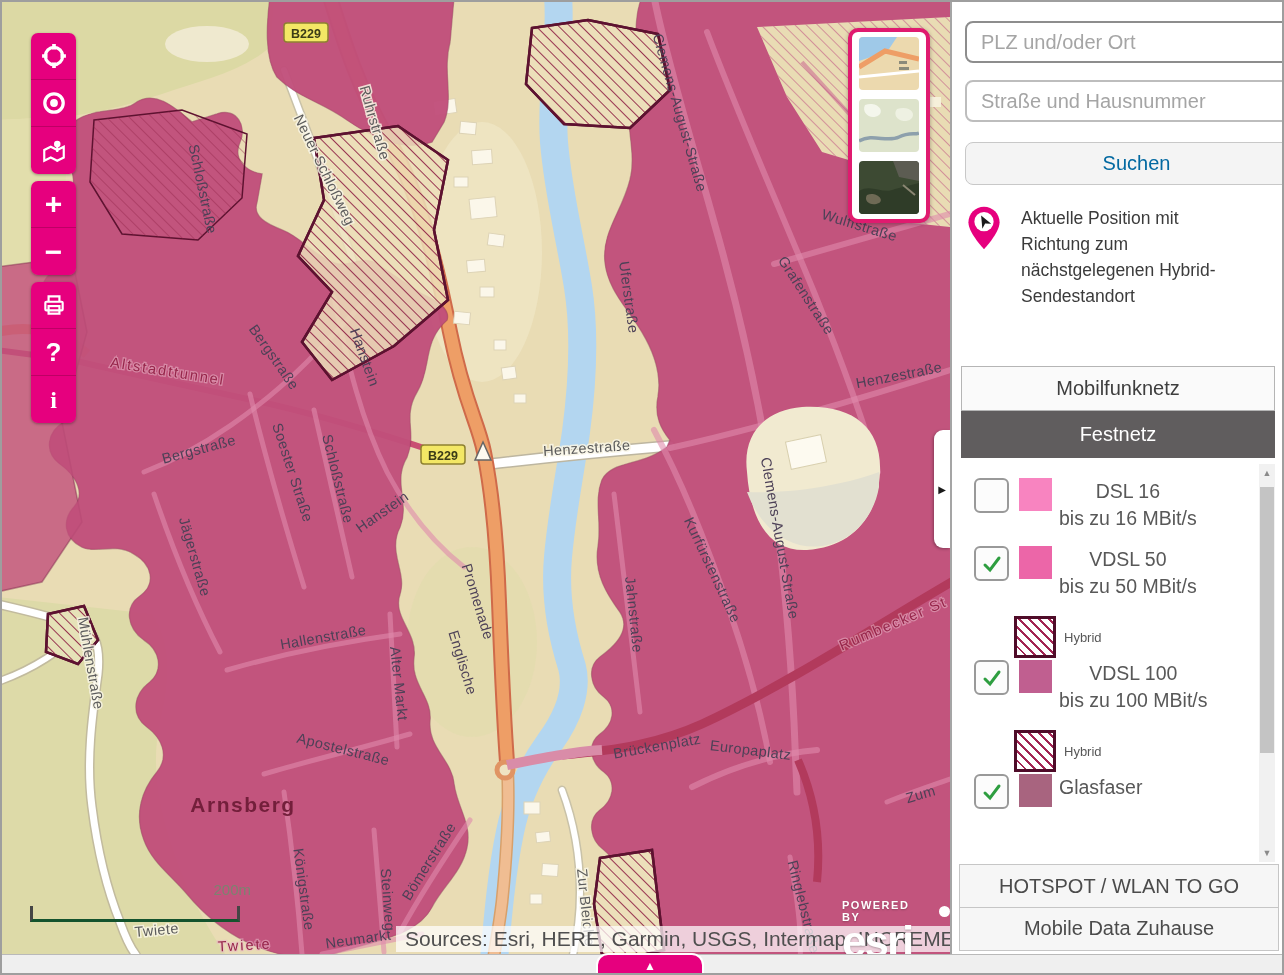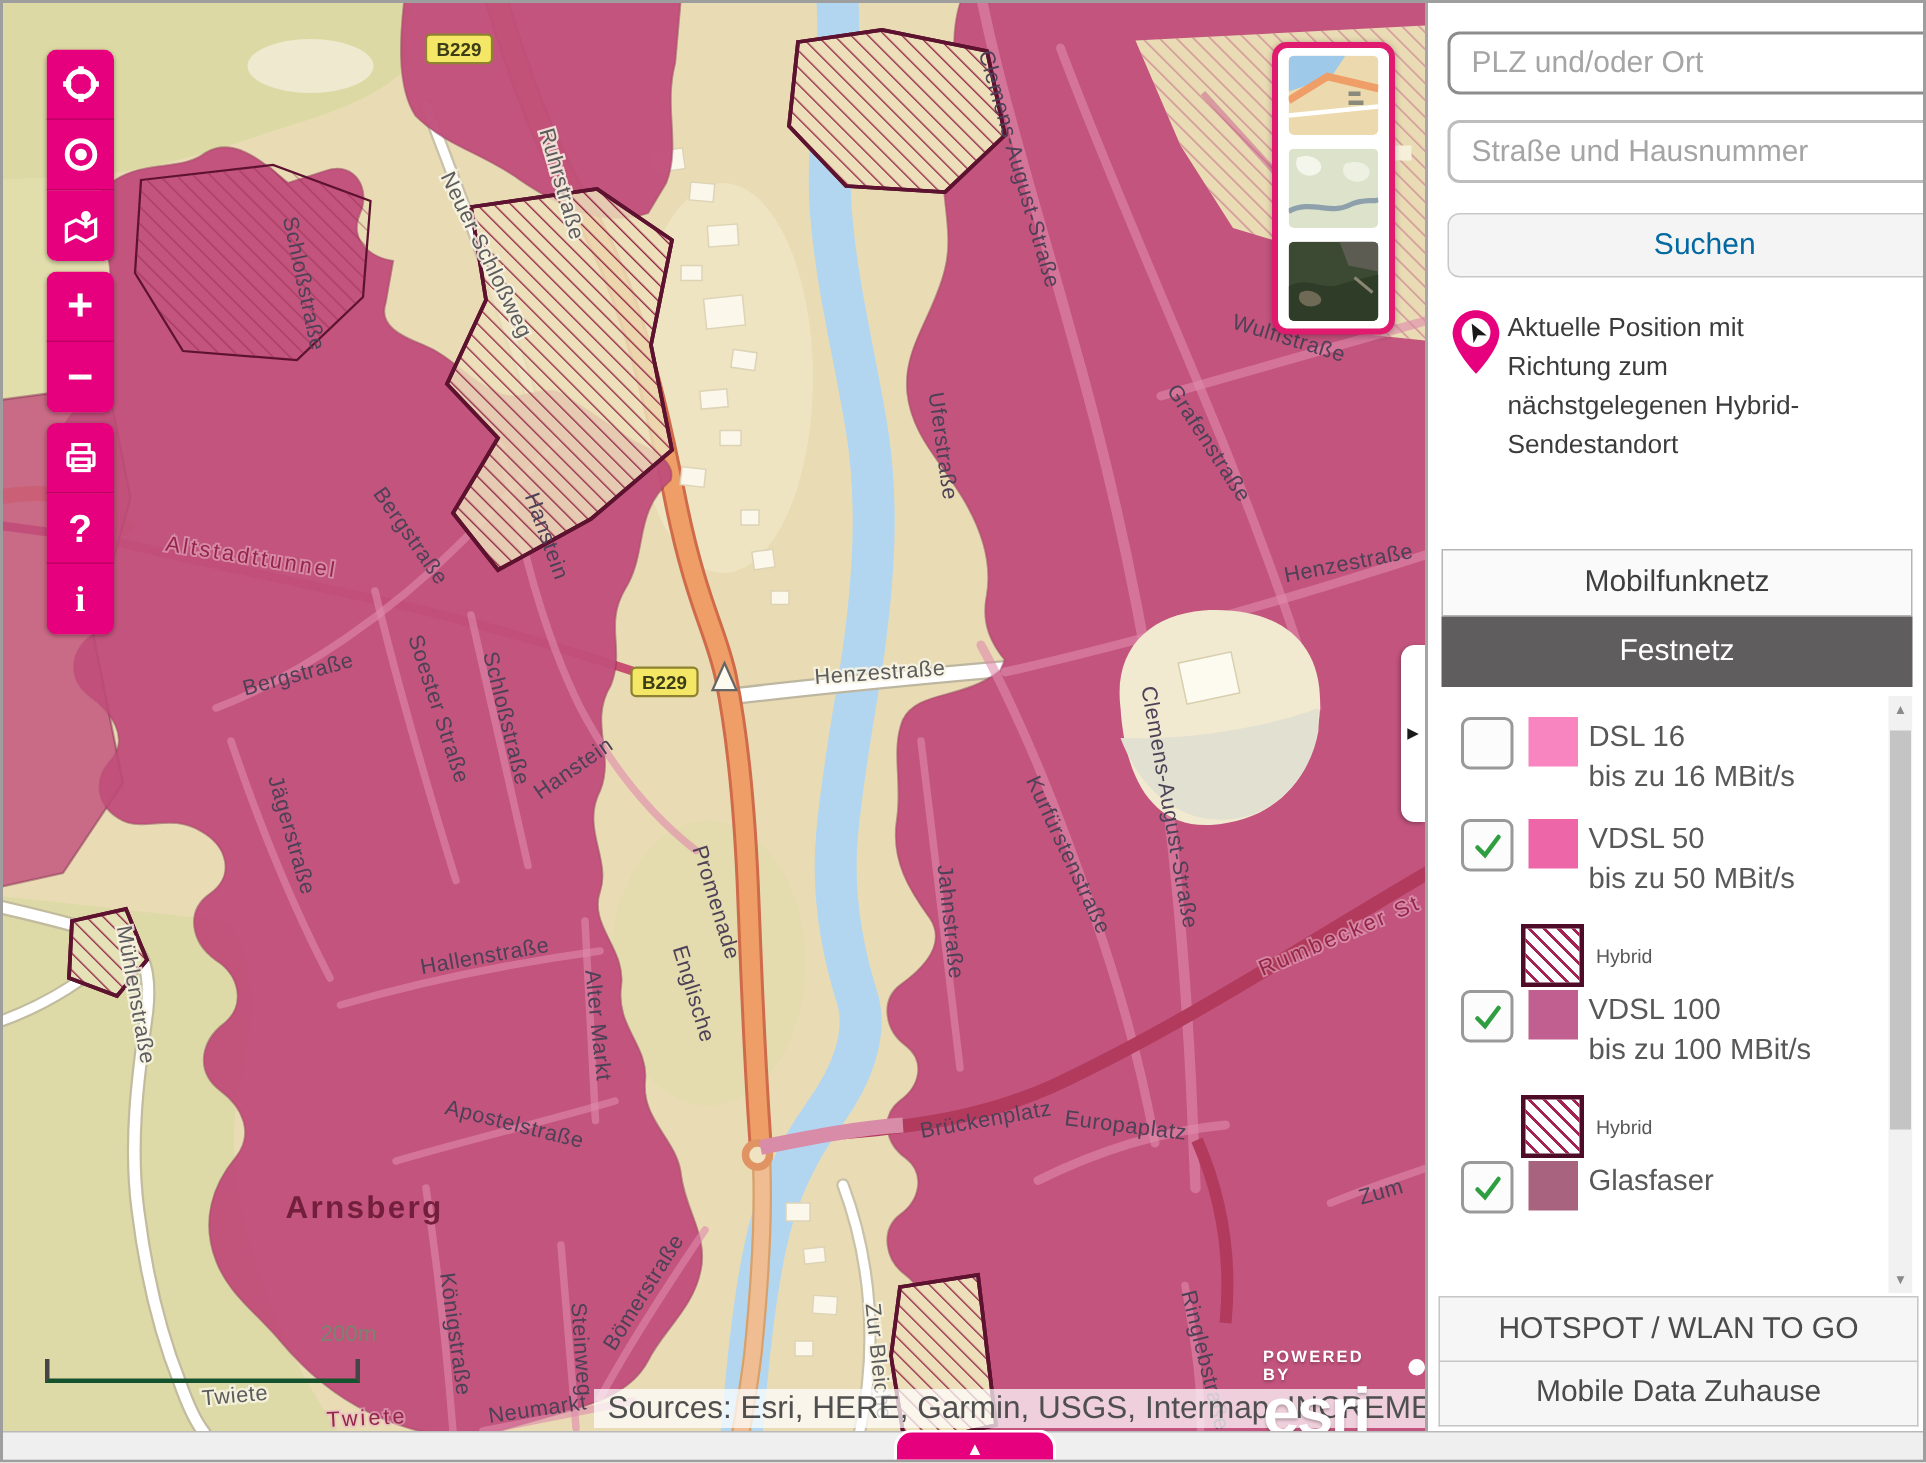--- a/index.html
+++ b/index.html
@@ -37,29 +37,29 @@
   .esri .pb{font-size:11px;font-weight:bold;letter-spacing:1.5px;display:flex;align-items:center;}
   .esri .pbdot{width:11px;height:11px;border-radius:50%;background:#fff;display:inline-block;margin-left:7px;}
   .esri .esritxt{font-size:44px;font-weight:bold;letter-spacing:-2px;line-height:.85;}
   
   .panel{position:relative;flex:1;background:#fff;}
   .field{position:absolute;left:13px;width:301px;height:38px;border-radius:8px;font-size:20px;padding:0 14px;color:#444;outline:none;background:#fff;font-family:"Liberation Sans",sans-serif;}
   .field::placeholder{color:#a5a5a5;}
   #plz{top:19px;border:2px solid #8d8d8d;}
   #street{top:78px;border:2px solid #bdbdbd;}
   .suchen{position:absolute;left:13px;top:140px;width:343px;height:43px;border-radius:8px;background:#f4f4f4;border:1px solid #c8c8c8;color:#0369a1;font-size:20px;cursor:pointer;font-family:"Liberation Sans",sans-serif;}
-  .posinfo{position:absolute;left:15px;top:203px;display:flex;gap:4px;}
+  .posinfo{position:absolute;left:15px;top:203px;display:flex;gap:20px;}
   .posinfo .txt{width:212px;font-size:17.5px;line-height:26px;color:#3b3b3b;}
   .tabs{position:absolute;left:9px;top:364px;width:314px;}
   .tab{height:45px;display:flex;align-items:center;justify-content:center;font-size:20px;cursor:pointer;}
   .tab.inactive{background:#fafafa;border:1px solid #b5b5b5;color:#3e3e3e;box-sizing:border-box;}
   .tab.active{background:#605d5e;color:#fff;height:47px;}
   
   .legend{position:absolute;left:9px;top:460px;width:314px;height:402px;overflow:hidden;}
-  .legend-inner{padding-top:16px;}
+  .legend-inner{padding-top:16px;text-align:center;}
   .legend-item{display:flex;margin:0 0 14px 13px;}
   .checkbox{flex:none;width:31px;height:31px;border:2px solid #999;border-radius:6px;background:#fcfcfc;display:flex;align-items:center;justify-content:center;cursor:pointer;}
   .swatch{flex:none;width:33px;height:33px;margin-left:10px;}
   .legend-text{margin-left:7px;font-size:19.5px;line-height:27px;color:#585858;}
   .hybrid-row{display:flex;align-items:center;margin:4px 0 0 53px;height:46px;}
   .hybrid-swatch{flex:none;width:36px;height:36px;border:3px solid #4f0c29;background:repeating-linear-gradient(45deg,#fff 0 5px,#a32453 5px 7px);}
   .hlabel{margin-left:8px;font-size:13px;color:#585858;}
   
   .vscroll{position:absolute;right:0;top:2px;width:16px;height:398px;background:#f1f1f1;}
   .vscroll .arr{position:absolute;left:0;width:16px;height:18px;display:flex;align-items:center;justify-content:center;font-size:9px;color:#8a8a8a;cursor:pointer;}

